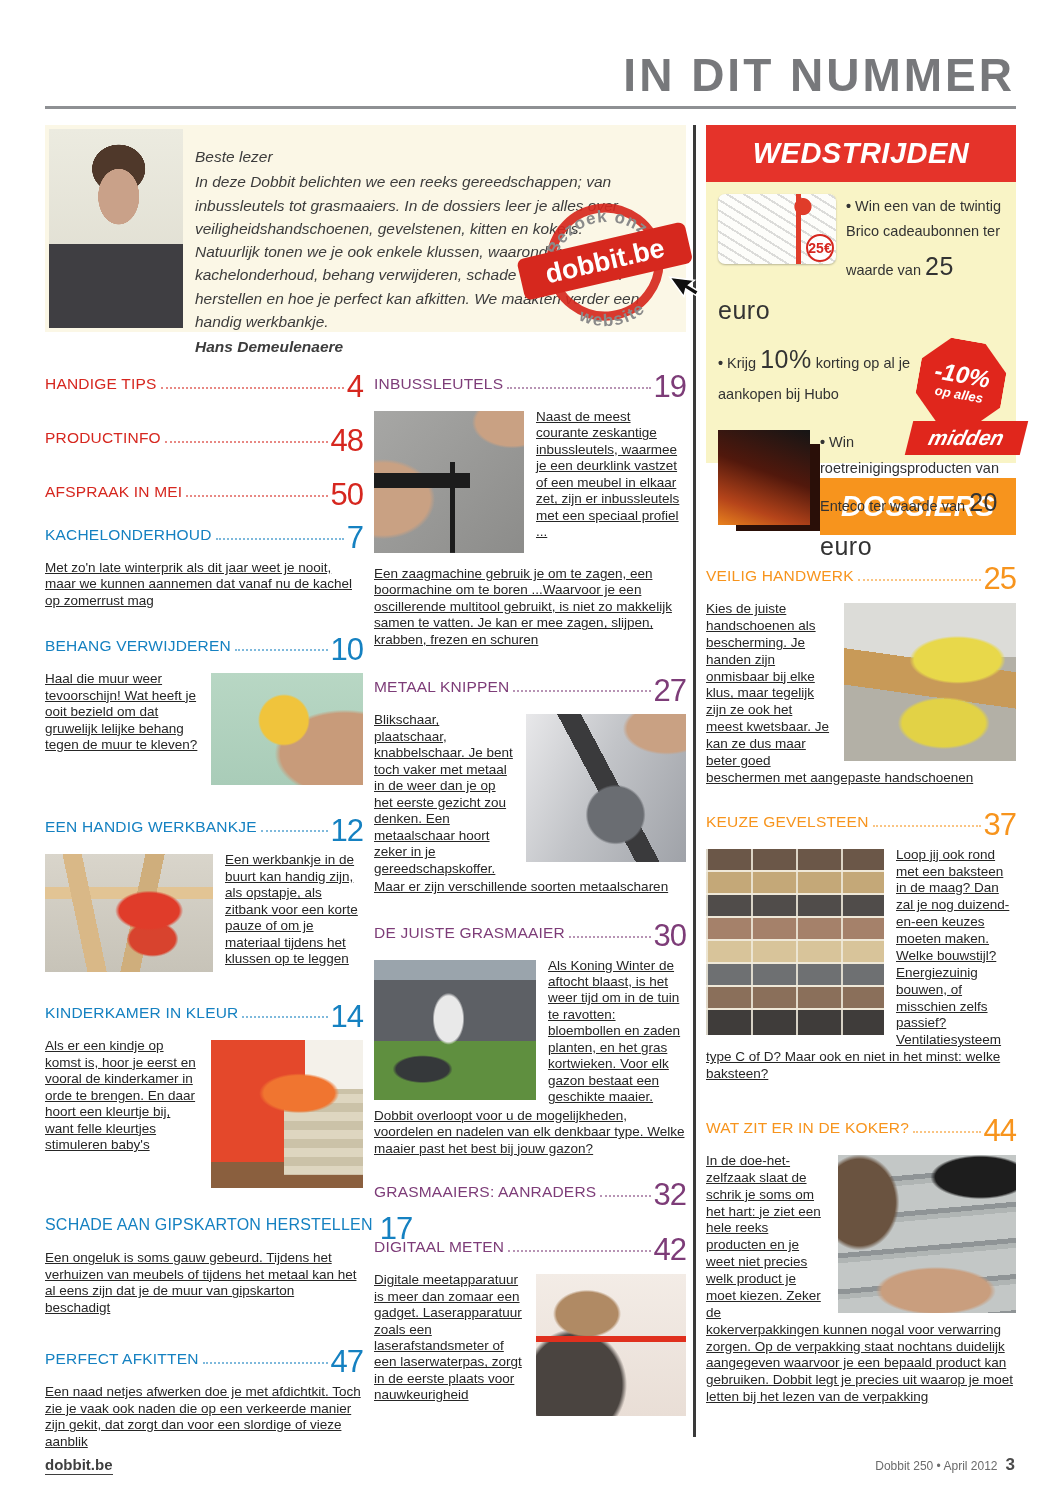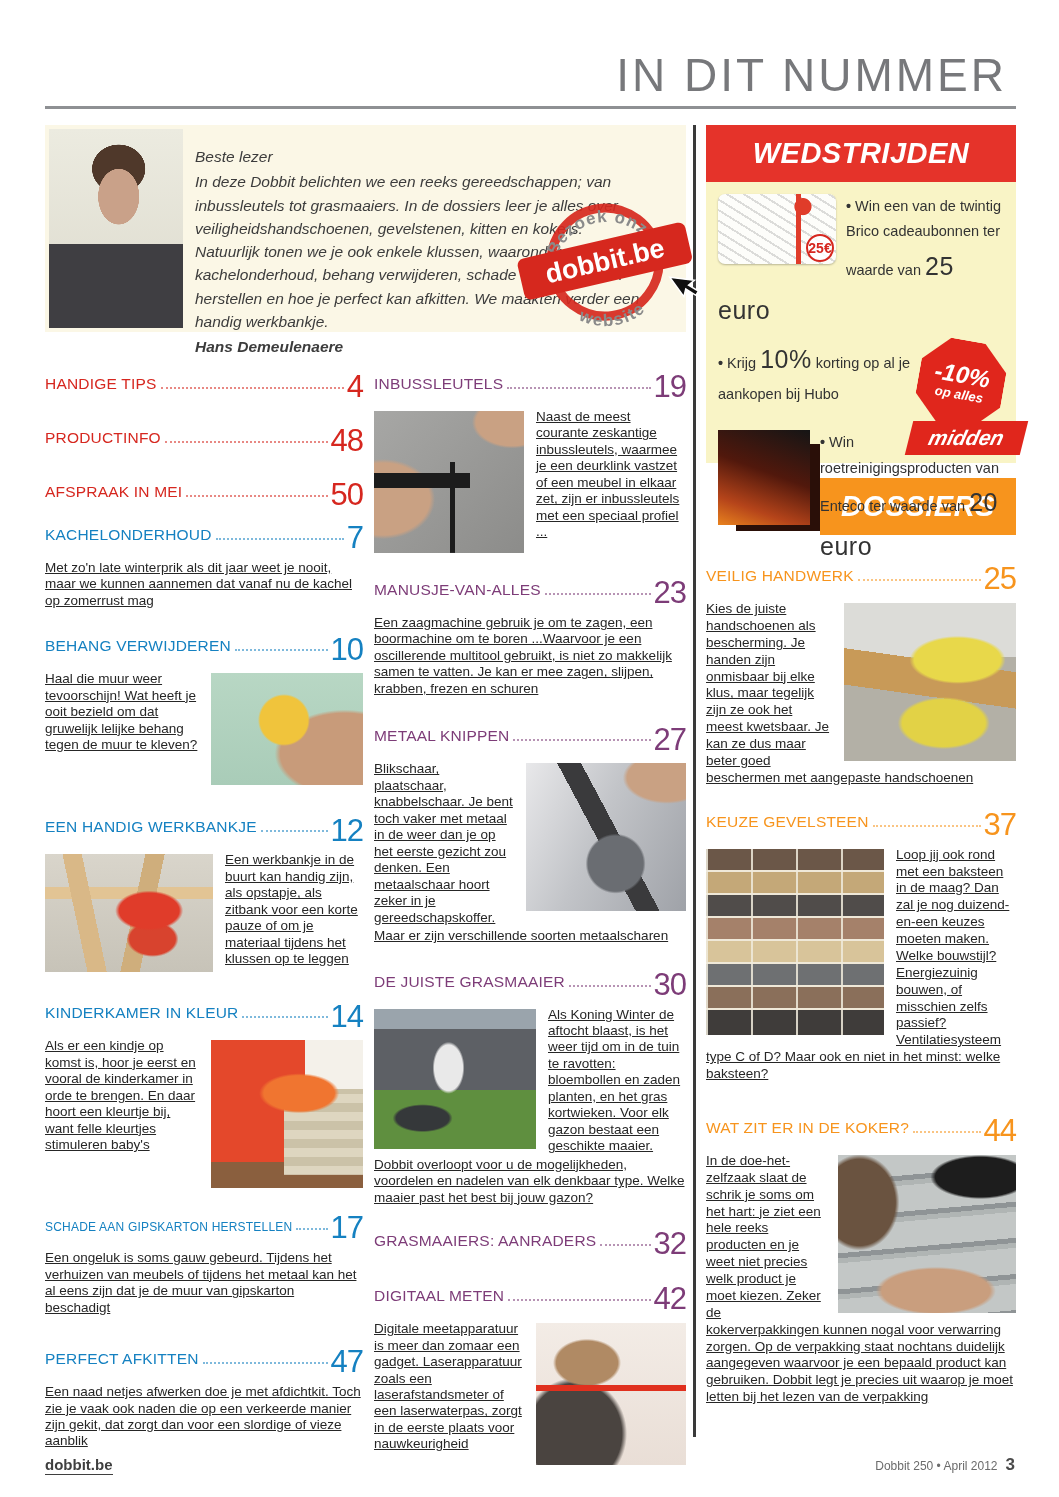--- a/index.html
+++ b/index.html
@@ -1,21 +1,21 @@
 <!DOCTYPE html>
 <html><head>
 <meta charset="utf-8">
 <style>
   html,body{margin:0;padding:0;background:#ffffff;}
   .page{position:relative;width:1059px;height:1497px;background:#fff;
         font-family:"Liberation Sans",sans-serif;overflow:hidden;color:#262626;}
 
   
-  .header-title{position:absolute;top:48px;right:52px;font-size:46px;letter-spacing:3px;
-                color:#77787b;font-weight:normal;white-space:nowrap;}
+  .header-title{position:absolute;top:48px;right:44px;font-size:46px;letter-spacing:3px;
+                color:#77787b;font-weight:bold;white-space:nowrap;}
   .header-rule{position:absolute;top:106px;left:45px;width:971px;height:3px;background:#8e9093;}
   .v-divider{position:absolute;left:693px;top:125px;width:3px;height:1312px;background:#3a3a3a;}
 
   
   .intro-box{position:absolute;left:45px;top:125px;width:641px;height:207px;background:#fbf7e6;}
   .portrait{position:absolute;left:4px;top:4px;width:134px;height:199px;
     background-image:
       radial-gradient(ellipse 34px 46px at 52% 34%, #c9a189 60%, rgba(0,0,0,0) 61%),
       radial-gradient(ellipse 44px 40px at 52% 20%, #4f382a 60%, rgba(0,0,0,0) 61%),
       linear-gradient(180deg, rgba(0,0,0,0) 58%, #3f3e42 58%),
@@ -252,21 +252,21 @@
       <span class="toc-title">KINDERKAMER IN KLEUR</span>
       <span class="dots"></span>
       <span class="toc-page">14</span>
     </div>
     <div class="toc-body">
       <span class="img-ph img-kinderkamer fl-r"></span>
       <p>Als er een kindje op komst is, hoor je eerst en vooral de kinderkamer in orde te brengen. En daar hoort een kleurtje bij, want felle kleurtjes stimuleren baby's</p>
     </div>
 
     <div class="toc-row c-blue" style="margin-top:24px">
-      <span class="toc-title" style="font-size:12px">SCHADE AAN GIPSKARTON HERSTELLEN</span>
+      <span class="toc-title" style="font-size:16px">SCHADE AAN GIPSKARTON HERSTELLEN</span>
       <span class="dots"></span>
       <span class="toc-page">17</span>
     </div>
     <div class="toc-body">
       <p>Een ongeluk is soms gauw gebeurd. Tijdens het verhuizen van meubels of tijdens het metaal kan het al eens zijn dat je de muur van gipskarton beschadigt</p>
     </div>
 
     <div class="toc-row c-blue" style="margin-top:34px">
       <span class="toc-title">PERFECT AFKITTEN</span>
       <span class="dots"></span>
@@ -282,25 +282,20 @@
     <div class="toc-row c-purple" style="margin-top:5px">
       <span class="toc-title">INBUSSLEUTELS</span>
       <span class="dots"></span>
       <span class="toc-page">19</span>
     </div>
     <div class="toc-body">
       <span class="img-ph img-inbus fl-l"></span>
       <p>Naast de meest courante zeskantige inbussleutels, waarmee je een deurklink vastzet of een meubel in elkaar zet, zijn er inbussleutels met een speciaal profiel ...</p>
     </div>
 
-    <div class="toc-row c-purple" style="margin-top:24px">
-      <span class="toc-title">MANUSJE-VAN-ALLES</span>
-      <span class="dots"></span>
-      <span class="toc-page">23</span>
-    </div>
     <div class="toc-body">
       <p>Een zaagmachine gebruik je om te zagen, een boormachine om te boren ...Waarvoor je een oscillerende multitool gebruikt, is niet zo makkelijk samen te vatten. Je kan er mee zagen, slijpen, krabben, frezen en schuren</p>
     </div>
 
     <div class="toc-row c-purple" style="margin-top:30px">
       <span class="toc-title">METAAL KNIPPEN</span>
       <span class="dots"></span>
       <span class="toc-page">27</span>
     </div>
     <div class="toc-body">

